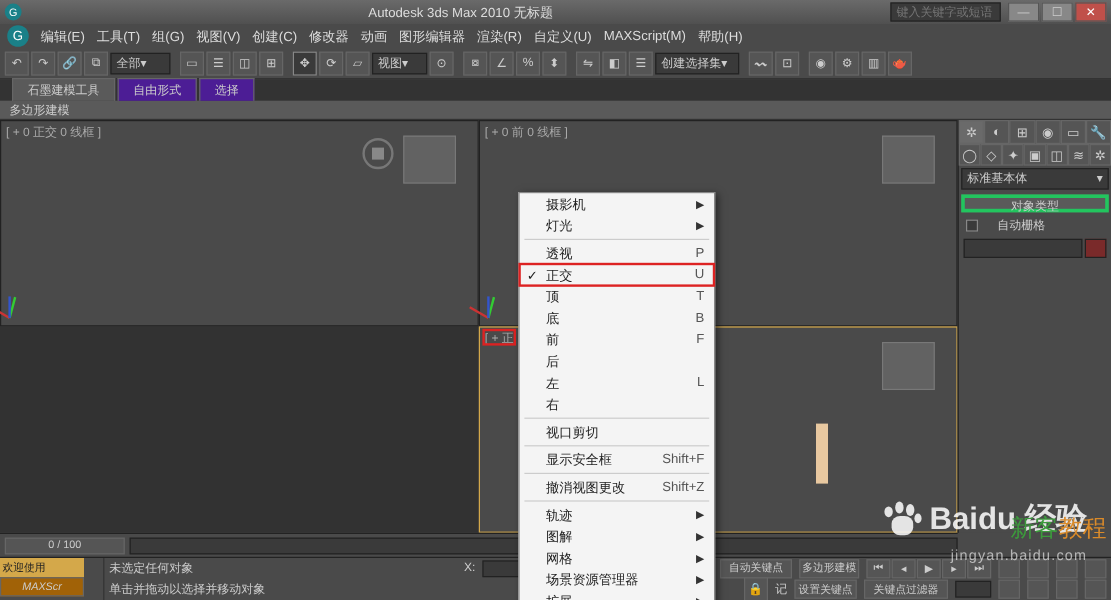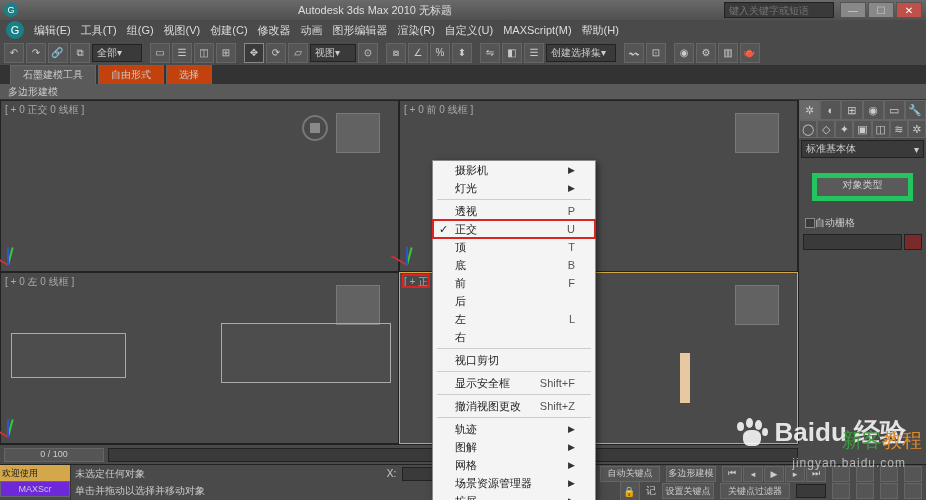--- a/index.html
+++ b/index.html
@@ -2,40 +2,40 @@
 <html><head>
 <meta charset="utf-8">
 <style>
 * { margin: 0; padding: 0; box-sizing: border-box; font-family: "Microsoft YaHei", sans-serif; }
 body { width: 926px; height: 500px; background: #4a4a4a; overflow: hidden; position: relative; font-size: 11px; color: #ccc; }
 
 
 .titlebar { height: 20px; background: linear-gradient(#6a6a6a, #505050); display: flex; align-items: center; padding: 0 4px; }
 .titlebar .logo { width: 14px; height: 14px; background: #1a8088; border-radius: 50%; display: flex; align-items: center; justify-content: center; font-size: 9px; color: #fff; margin-right: 8px; }
 .titlebar .title { flex: 1; text-align: center; font-size: 11px; color: #ddd; }
-.titlebar .searchbox { width: 110px; height: 16px; background: #3a3a3a; border: 1px solid #222; font-size: 10px; color: #888; padding: 0 4px; }
+.titlebar .searchbox { width: 92px; height: 16px; background: #3a3a3a; border: 1px solid #222; font-size: 10px; color: #888; padding: 0 4px; }
 .titlebar .winbtns { display: flex; gap: 2px; margin-left: 6px; }
 .titlebar .winbtn { width: 26px; height: 16px; background: #888; border: 1px solid #555; display: flex; align-items: center; justify-content: center; font-size: 10px; }
 .titlebar .winbtn.close { background: #c0504a; color: #fff; }
 
 
 .menubar { height: 20px; background: #4a4a4a; display: flex; align-items: center; padding: 0 6px; gap: 10px; }
 .menubar .logo2 { width: 18px; height: 18px; background: #1a8088; border-radius: 50%; display: flex; align-items: center; justify-content: center; font-size: 11px; color: #fff; }
 .menubar .mitem { font-size: 11px; color: #ddd; cursor: pointer; }
 
 
 .toolbar { height: 26px; background: #4a4a4a; border-bottom: 1px solid #333; display: flex; align-items: center; padding: 0 4px; gap: 2px; }
 .tbtn { width: 20px; height: 20px; background: #555; border: 1px solid #666; display: flex; align-items: center; justify-content: center; font-size: 10px; cursor: pointer; }
 .tbtn.active { background: #3a3a3a; border: 1px solid #888; }
 .tdrop { height: 18px; background: #3a3a3a; border: 1px solid #222; font-size: 10px; color: #ccc; padding: 0 4px; display: flex; align-items: center; }
 .tsep { width: 4px; }
 
 
 .ribbonbar { height: 18px; background: #333; display: flex; align-items: flex-end; padding-left: 10px; }
-.ribtab { padding: 2px 12px; font-size: 10px; background: #c2410c; border: 1px solid #666; border-bottom: none; margin-right: 2px; cursor: pointer; }
+.ribtab { padding: 2px 12px; font-size: 10px; background: #4c1d95; border: 1px solid #666; border-bottom: none; margin-right: 2px; cursor: pointer; }
 .ribtab.active { background: #5a5a5a; }
 .ribbonpanel { height: 16px; background: #5a5a5a; border-bottom: 1px solid #333; padding-left: 8px; font-size: 10px; display: flex; align-items: center; }
 
 
 .main { position: absolute; top: 100px; left: 0; right: 128px; bottom: 56px; background: #323232; }
 .viewport { position: absolute; background: #4a4a4a; border: 1px solid #222; }
 .viewport.active { border: 1px solid #d4a84a; }
 .vplabel { position: absolute; top: 2px; left: 4px; font-size: 10px; color: #aaa; }
 .vp-tl { left: 0; top: 0; width: 50%; height: 50%; }
 .vp-tr { left: 50%; top: 0; width: 50%; height: 50%; }
@@ -51,54 +51,54 @@
 .homeicon .sq { width: 10px; height: 10px; background: #888; }
 .selbox { position: absolute; border: 1px solid #aaa; background: rgba(255,255,255,.02); }
 .prim { position: absolute; background: #e8c8a0; }
 .vp-br .prim { left: 280px; bottom: 40px; width: 10px; height: 50px; }
 
 
 .vplabel-hl { position: absolute; border: 2px solid #d22; }
 
 
 .ctxmenu { position: absolute; left: 432px; top: 160px; width: 164px; background: #f4f4f4; border: 1px solid #888; box-shadow: 2px 2px 6px rgba(0,0,0,.5); z-index: 100; }
-.ctxitem { height: 18px; display: flex; align-items: center; padding: 0 20px 0 22px; font-size: 11px; color: #222; position: relative; cursor: pointer; }
+.ctxitem { height: 18px; display: flex; align-items: center; padding: 0 8px 0 22px; font-size: 11px; color: #222; position: relative; cursor: pointer; }
 .ctxitem .shortcut { margin-left: auto; color: #555; }
 .ctxitem .arrow { margin-left: auto; font-size: 9px; color: #333; }
 .ctxitem .check { position: absolute; left: 6px; font-size: 11px; color: #222; }
 .ctxsep { height: 1px; background: #ccc; margin: 2px 4px; }
 .ctxitem.hl { outline: 2px solid #d22; outline-offset: -1px; }
 
 
 .cmdpanel { position: absolute; top: 100px; right: 0; width: 128px; bottom: 56px; background: #4a4a4a; border-left: 1px solid #222; display: flex; flex-direction: column; }
 .cmdtabs { display: flex; height: 20px; }
 .cmdtab { flex: 1; background: #555; border: 1px solid #666; display: flex; align-items: center; justify-content: center; cursor: pointer; }
 .cmdtab.active { background: #6a6a6a; }
 .subtabs { display: flex; height: 18px; }
 .subtab { flex: 1; background: #555; border: 1px solid #666; display: flex; align-items: center; justify-content: center; cursor: pointer; }
 .dropdown { height: 18px; margin: 2px; background: #3a3a3a; border: 1px solid #222; display: flex; align-items: center; padding: 0 4px; font-size: 10px; }
-.rollout-title { height: 28px; background: #5a5a5a; text-align: center; font-size: 10px; border: 5px solid #22c55e; margin: 13px; }
+.rollout-title { height: 15px; background: #5a5a5a; text-align: center; font-size: 10px; border: 3px solid #22c55e; margin: 2px; }
 .btngrid { display: grid; grid-template-columns: 1fr 1fr; gap: 2px; padding: 2px; }
 .pbtn { height: 18px; background: #555; border: 1px solid #666; font-size: 10px; display: flex; align-items: center; justify-content: center; cursor: pointer; }
-.chk { display: flex; align-items: center; gap: 0; padding: 2px 6px; font-size: 10px; }
+.chk { display: flex; align-items: center; gap: 16px; padding: 2px 6px; font-size: 10px; }
 .chk .box { width: 10px; height: 10px; border: 1px solid #888; background: #3a3a3a; }
 .colorrow { display: flex; padding: 2px 4px; gap: 2px; }
 .nameinput { flex: 1; height: 16px; background: #3a3a3a; border: 1px solid #222; }
 .colorswatch { width: 18px; height: 16px; background: #7a2a2a; border: 1px solid #222; }
 
 
 .timeline { position: absolute; left: 0; right: 128px; bottom: 36px; height: 20px; background: #4a4a4a; border-top: 1px solid #222; display: flex; align-items: center; }
 .timeslider { flex: 0 0 100px; height: 14px; background: #555; border: 1px solid #666; margin: 0 4px; text-align: center; font-size: 9px; }
 .timetrack { flex: 1; height: 14px; background: #3a3a3a; border: 1px solid #222; }
 
 .statusbar { position: absolute; left: 0; right: 0; bottom: 0; height: 36px; background: #4a4a4a; border-top: 1px solid #222; display: flex; }
 .statusleft { width: 70px; display: flex; flex-direction: column; }
 .welcome { height: 16px; background: #d4a84a; color: #222; font-size: 9px; padding: 1px 2px; display: flex; align-items: center; }
-.scriptbtn { height: 16px; background: #6d28d9; border: 1px solid #666; font-size: 9px; display: flex; align-items: center; justify-content: center; }
-.statusmid { flex: 1; display: flex; flex-direction: column; border-left: 1px solid #333; }
+.scriptbtn { height: 16px; background: #a16207; border: 1px solid #666; font-size: 9px; display: flex; align-items: center; justify-content: center; font-style: italic; }
+.statusmid { flex: 1; display: flex; flex-direction: column; border-left: 1px solid #333; margin-left: 16px; }
 .statusrow { height: 18px; display: flex; align-items: center; padding: 0 4px; font-size: 10px; gap: 6px; }
 .statusrow .inp { width: 50px; height: 14px; background: #3a3a3a; border: 1px solid #222; }
 .playctrl { display: flex; gap: 1px; }
 .playbtn { width: 20px; height: 16px; background: #555; border: 1px solid #666; display: flex; align-items: center; justify-content: center; font-size: 9px; cursor: pointer; }
 .navbtn { width: 18px; height: 16px; background: #555; border: 1px solid #666; cursor: pointer; }
 
 
 .wm { position: absolute; right: 20px; bottom: 50px; font-size: 26px; color: rgba(255,255,255,.85); font-weight: bold; pointer-events: none; z-index: 200; display:flex; align-items:center; gap:6px;}
 .wm .paw { width: 34px; height: 34px; position: relative; }
 .wm .paw .pad { position: absolute; background: rgba(255,255,255,.85); border-radius: 50%; }
@@ -197,31 +197,20 @@
   </div>
   <div class="viewport vp-tr">
     <div class="vplabel">[ + 0 前 0 线框 ]</div>
     <div class="viewcube"></div>
     <div class="axisgizmo">
         <div class="ax axx"></div>
         <div class="ax axy"></div>
         <div class="ax axz"></div>
       </div>
     <div class="prim" style="left:110px; bottom:0; width:6px; height:12px;"></div>
-  </div>
-  <div class="viewport vp-bl">
-    <div class="vplabel">[ + 0 左 0 线框 ]</div>
-    <div class="viewcube"></div>
-    <div class="axisgizmo">
-        <div class="ax axx"></div>
-        <div class="ax axy"></div>
-        <div class="ax axz"></div>
-      </div>
-    <div class="selbox" style="left:10px; top:60px; width:115px; height:45px;"></div>
-    <div class="selbox" style="left:220px; top:50px; width:170px; height:60px;"></div>
   </div>
   <div class="viewport vp-br active">
     <div class="vplabel">[ + 正</div>
     <div class="vplabel-hl" style="left:2px; top:1px; width:28px; height:14px;"></div>
     <div class="viewcube"></div>
     <div class="prim"></div>
   </div>
 </div>
 
 <div class="ctxmenu" id="ctxmenu">

